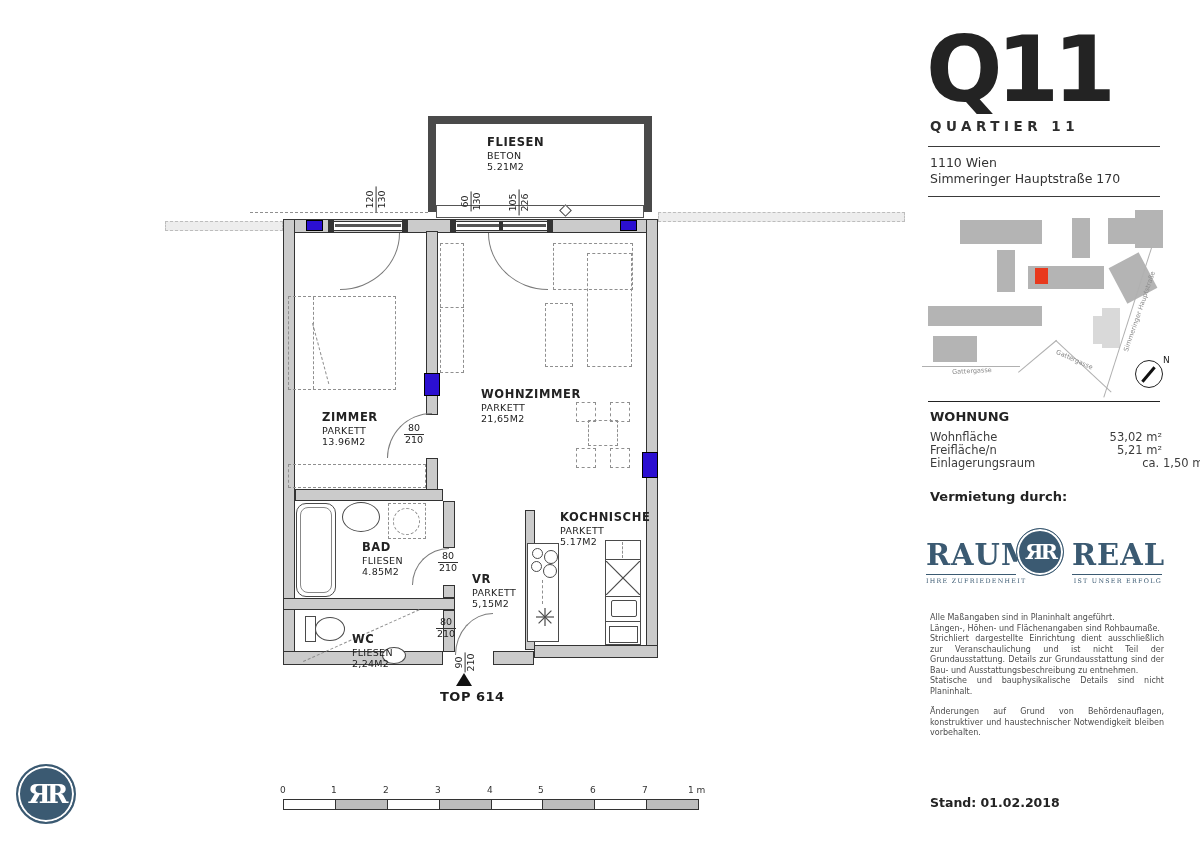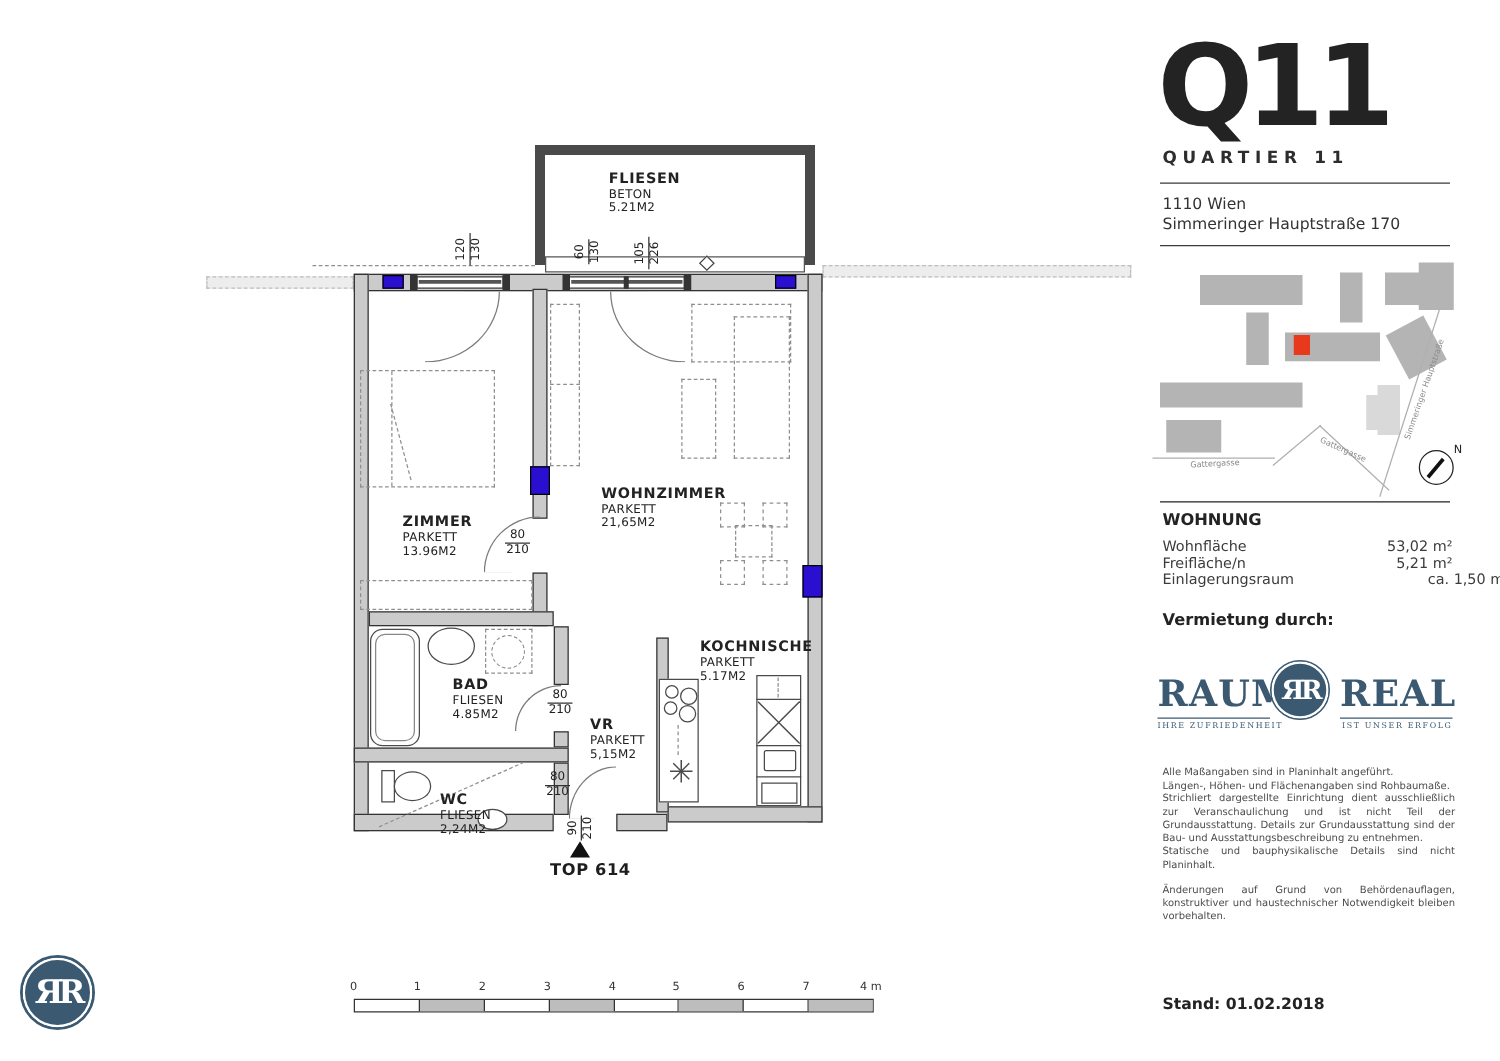--- a/index.html
+++ b/index.html
@@ -265,21 +265,21 @@
   <div class="toplabel" style="left:440px;top:689px;">TOP 614</div>
 
   <span class="tick" style="left:280px;">0</span>
   <span class="tick" style="left:331px;">1</span>
   <span class="tick" style="left:383px;">2</span>
   <span class="tick" style="left:435px;">3</span>
   <span class="tick" style="left:487px;">4</span>
   <span class="tick" style="left:538px;">5</span>
   <span class="tick" style="left:590px;">6</span>
   <span class="tick" style="left:642px;">7</span>
-  <span class="tick" style="left:688px;">4 m</span>
+  <span class="tick" style="left:688px;">1 m</span>
   <div class="scalebar">
     <div class="seg"></div>
     <div class="seg g"></div>
     <div class="seg"></div>
     <div class="seg g"></div>
     <div class="seg"></div>
     <div class="seg g"></div>
     <div class="seg"></div>
     <div class="seg g"></div>
   </div>

